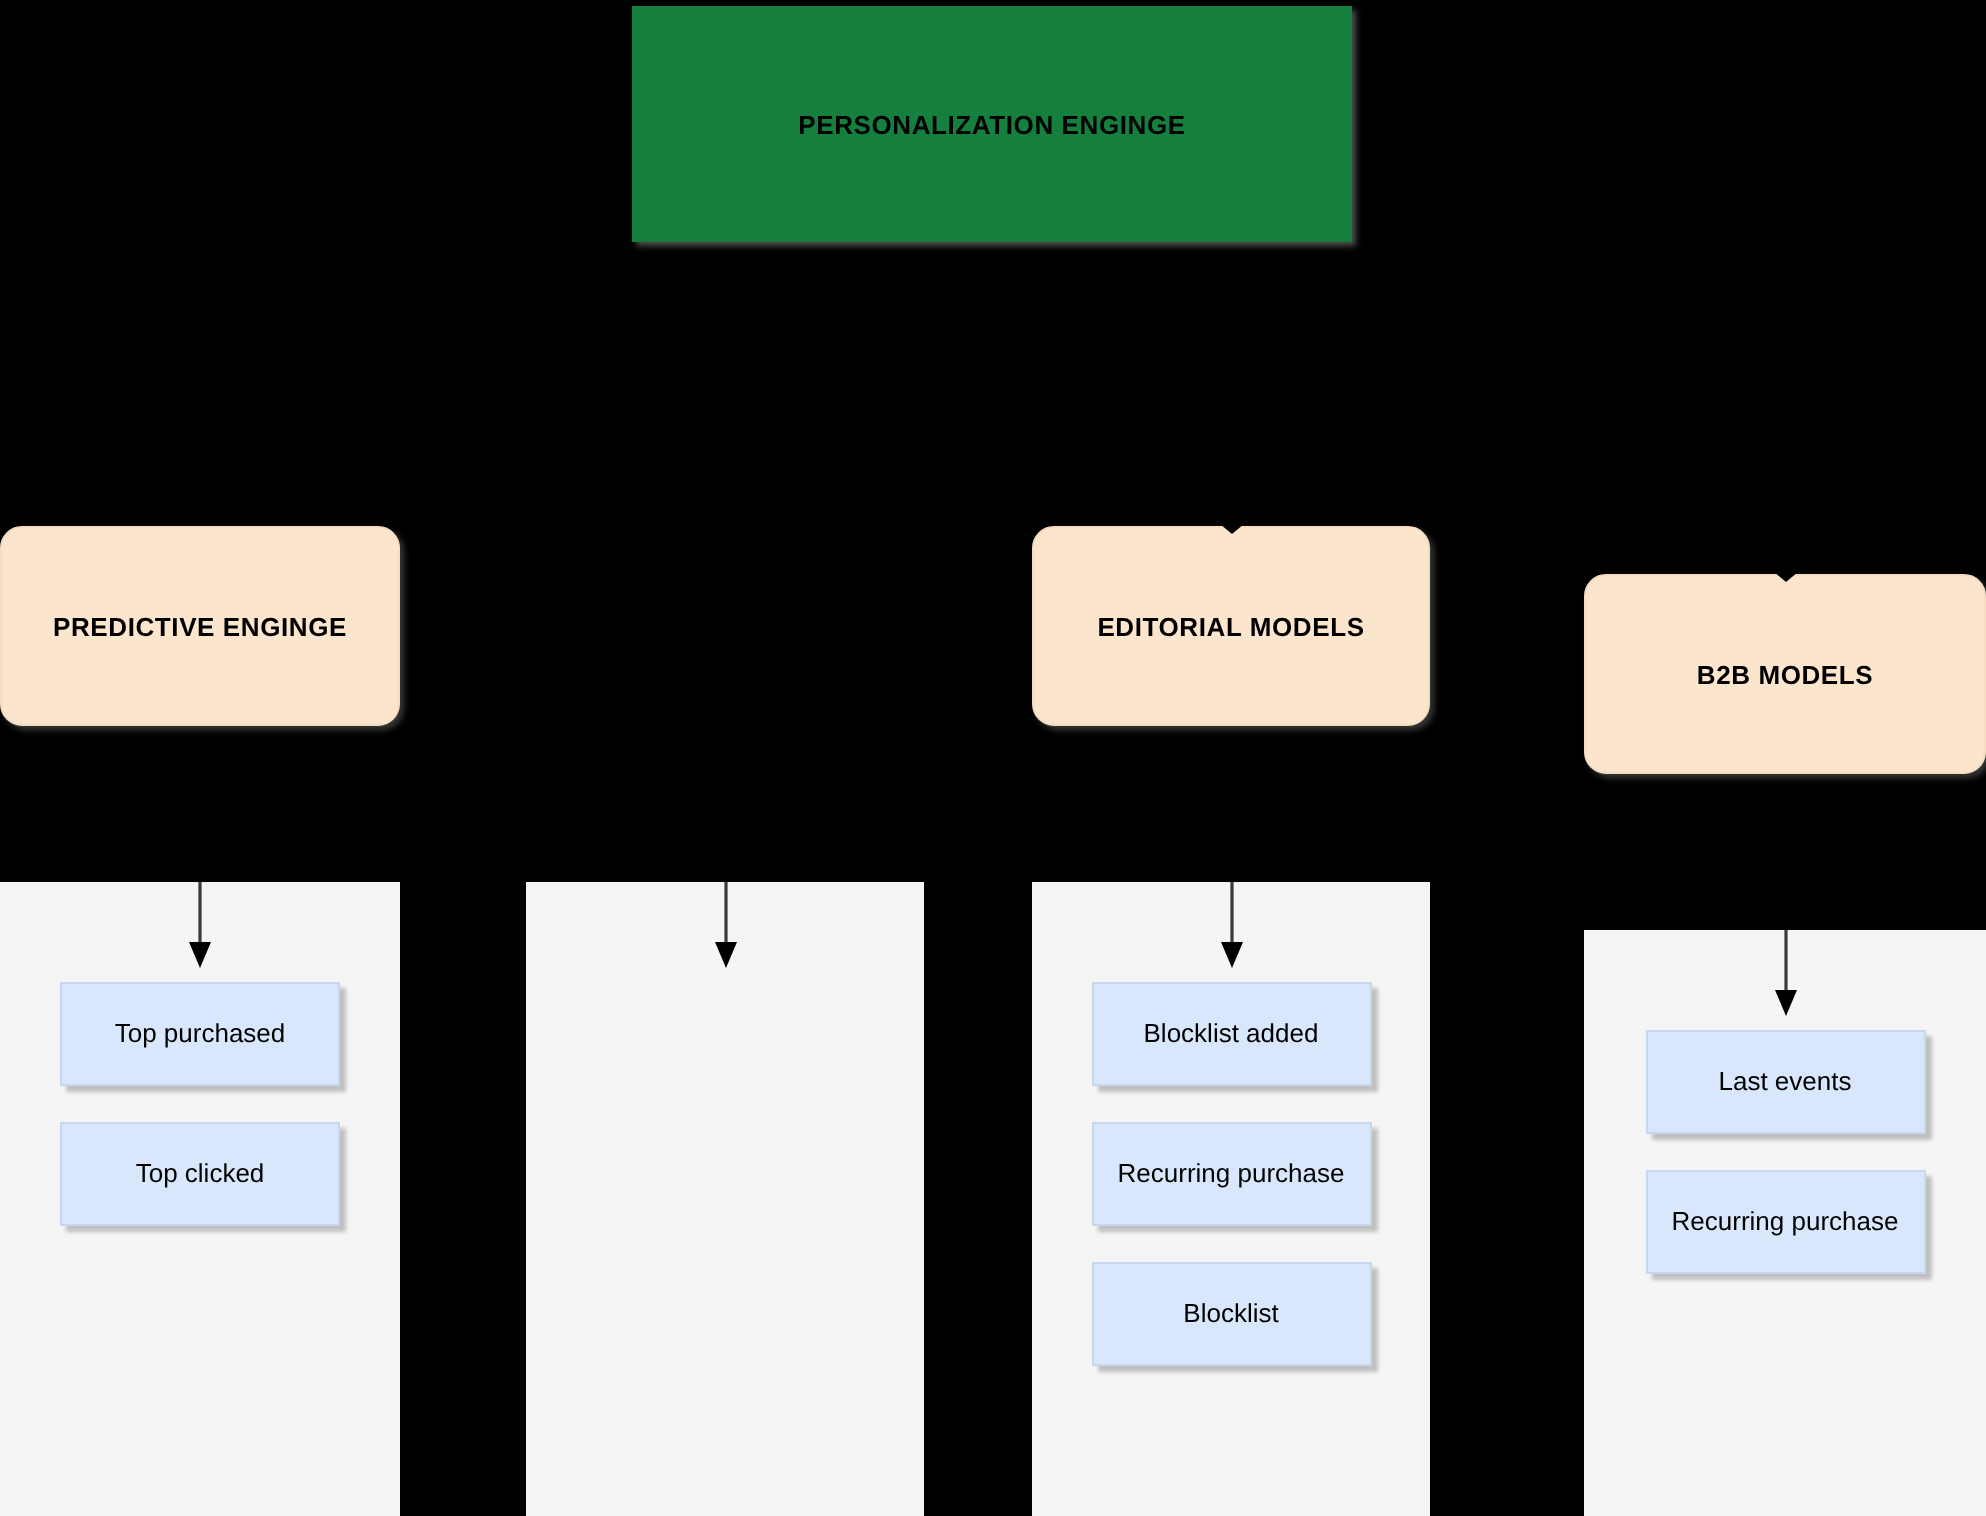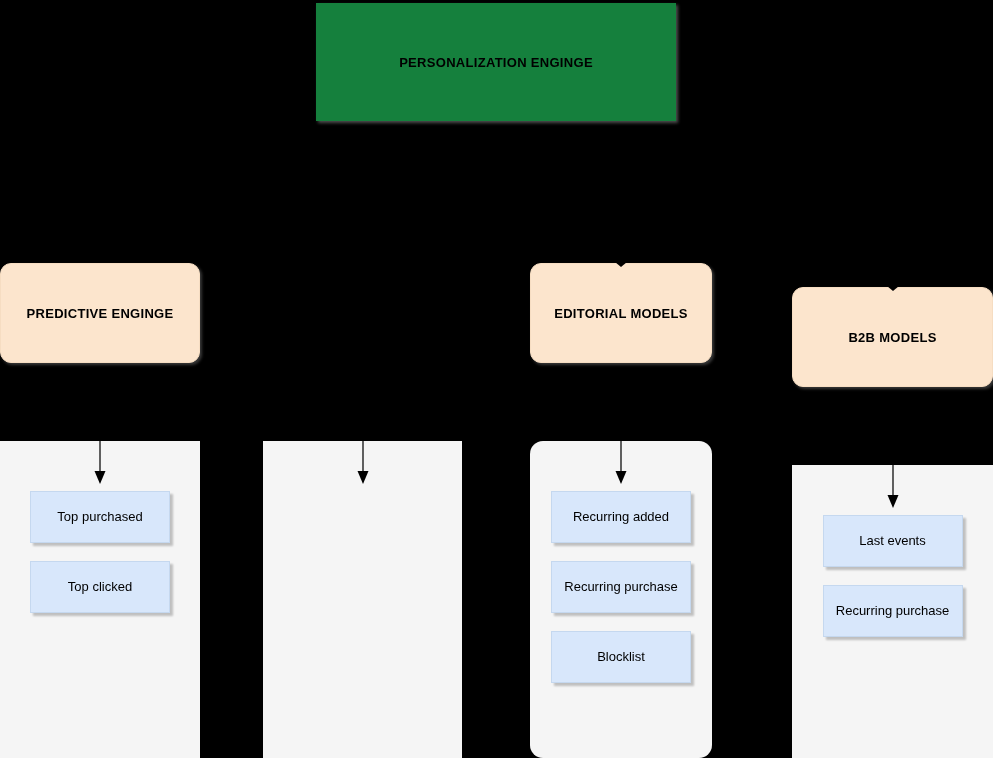--- a/index.html
+++ b/index.html
@@ -40,21 +40,21 @@
 
   
   .column {
     position: absolute;
     top: 441px;
     bottom: 0;
     background: #f5f5f5;
   }
   .col-0 { left: 0px;   width: 200px; }
   .col-1 { left: 263px; width: 199px; }
-  .col-2 { left: 530px; width: 182px; border-radius: 13px; }
+  .col-2 { left: 516px; width: 199px; }
   .col-3 { left: 792px; width: 201px; margin-top: 24px; }
 
   
   .branch-node {
     position: absolute;
     top: -178px;
     left: 0;
     right: 0;
     height: 100px;
     background: #fce5cd;
@@ -144,21 +144,21 @@
 <div class="column col-2">
   <div class="branch-node">
     <span class="notch"></span>
     <span class="node-label">EDITORIAL MODELS</span>
   </div>
   <svg class="arrow" width="20" height="44" viewBox="0 0 20 44">
     <line x1="10" y1="0" x2="10" y2="31" stroke="#3a3a3a" stroke-width="1.6"></line>
     <polygon points="10,43 4.5,30 15.5,30" fill="#000000"></polygon>
   </svg>
   <div class="leaf leaf-0">
-    <span>Recurring added</span>
+    <span>Blocklist added</span>
   </div>
   <div class="leaf leaf-1">
     <span>Recurring purchase</span>
   </div>
   <div class="leaf leaf-2">
     <span>Blocklist</span>
   </div>
 </div>
 
 <div class="column col-3">

